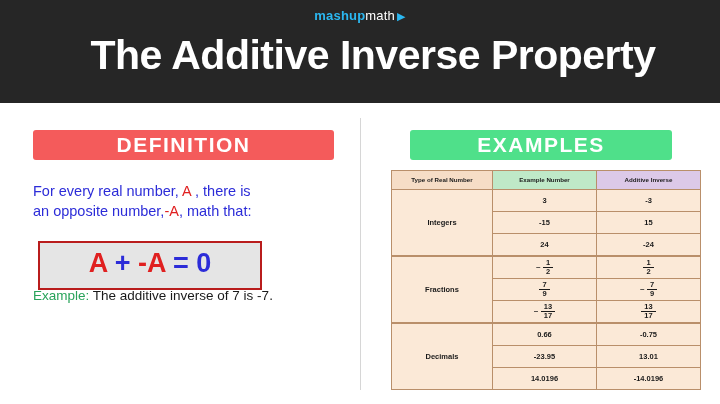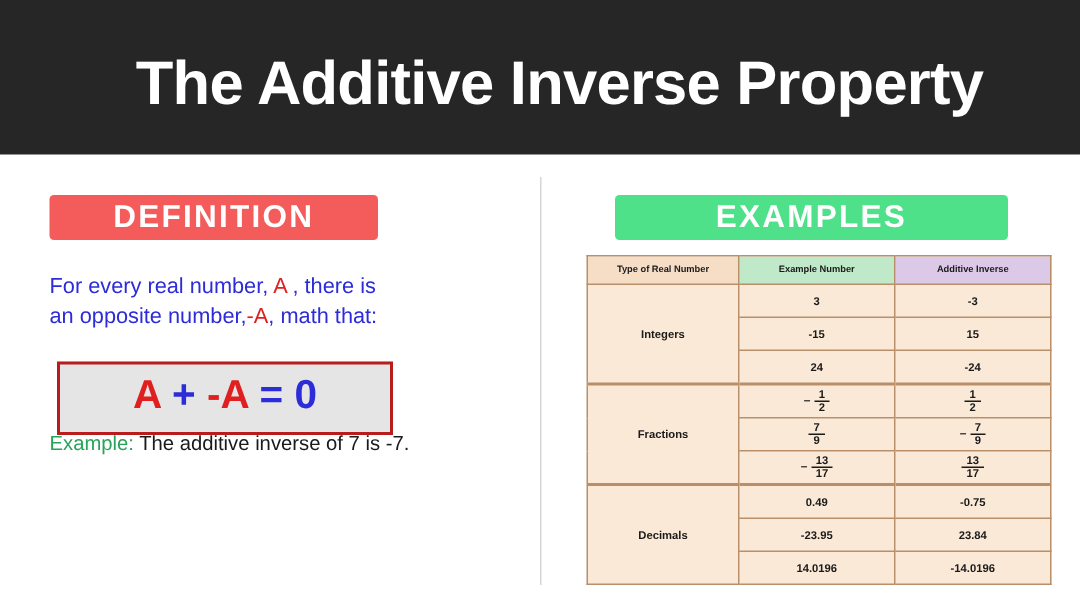--- a/index.html
+++ b/index.html
@@ -76,21 +76,21 @@
   .banner {
     position: absolute;
     border-radius: 3px;
     text-align: center;
     color: #ffffff;
     font-weight: bold;
     letter-spacing: 1.5px;
   }
   .banner-def {
     left: 33px; top: 27px;
-    width: 219px; height: 30px;
+    width: 301px; height: 30px;
     line-height: 30px;
     font-size: 21px;
     background: #f45b5b;
   }
   .banner-ex {
     left: 49px; top: 27px;
     width: 262px; height: 30px;
     line-height: 30px;
     font-size: 21px;
     background: #4fe08a;
@@ -197,20 +197,23 @@
     font-size: 8px;
   }
   tr.thick td { border-top: 2px solid #b98f6a; }
 </style>
 </head>
 <body>
 
 <div class="page">
 
   <div class="header">
+    <div class="brand">
+      <span class="b1">mashup</span><span class="b3">math</span><span class="b4">▶</span>
+    </div>
     <div class="title">The Additive Inverse Property</div>
   </div>
 
   <div class="divider"></div>
 
   <div class="left">
     <div class="banner banner-def">DEFINITION</div>
 
     <div class="def-text">
       <span>For every real number, </span><span class="red">A</span><span> , there is</span><br>
@@ -296,26 +299,26 @@
             <td>
               <span class="frac">
                 <span class="num">13</span>
                 <span class="den">17</span>
               </span>
             </td>
           </tr>
 
           <tr class="thick">
             <td class="cat" rowspan="3">Decimals</td>
-            <td>0.49</td>
+            <td>0.66</td>
             <td>-0.75</td>
           </tr>
           <tr>
             <td>-23.95</td>
-            <td>23.84</td>
+            <td>13.01</td>
           </tr>
           <tr>
             <td>14.0196</td>
             <td>-14.0196</td>
           </tr>
         </tbody>
       </table>
     </div>
   </div>
 

